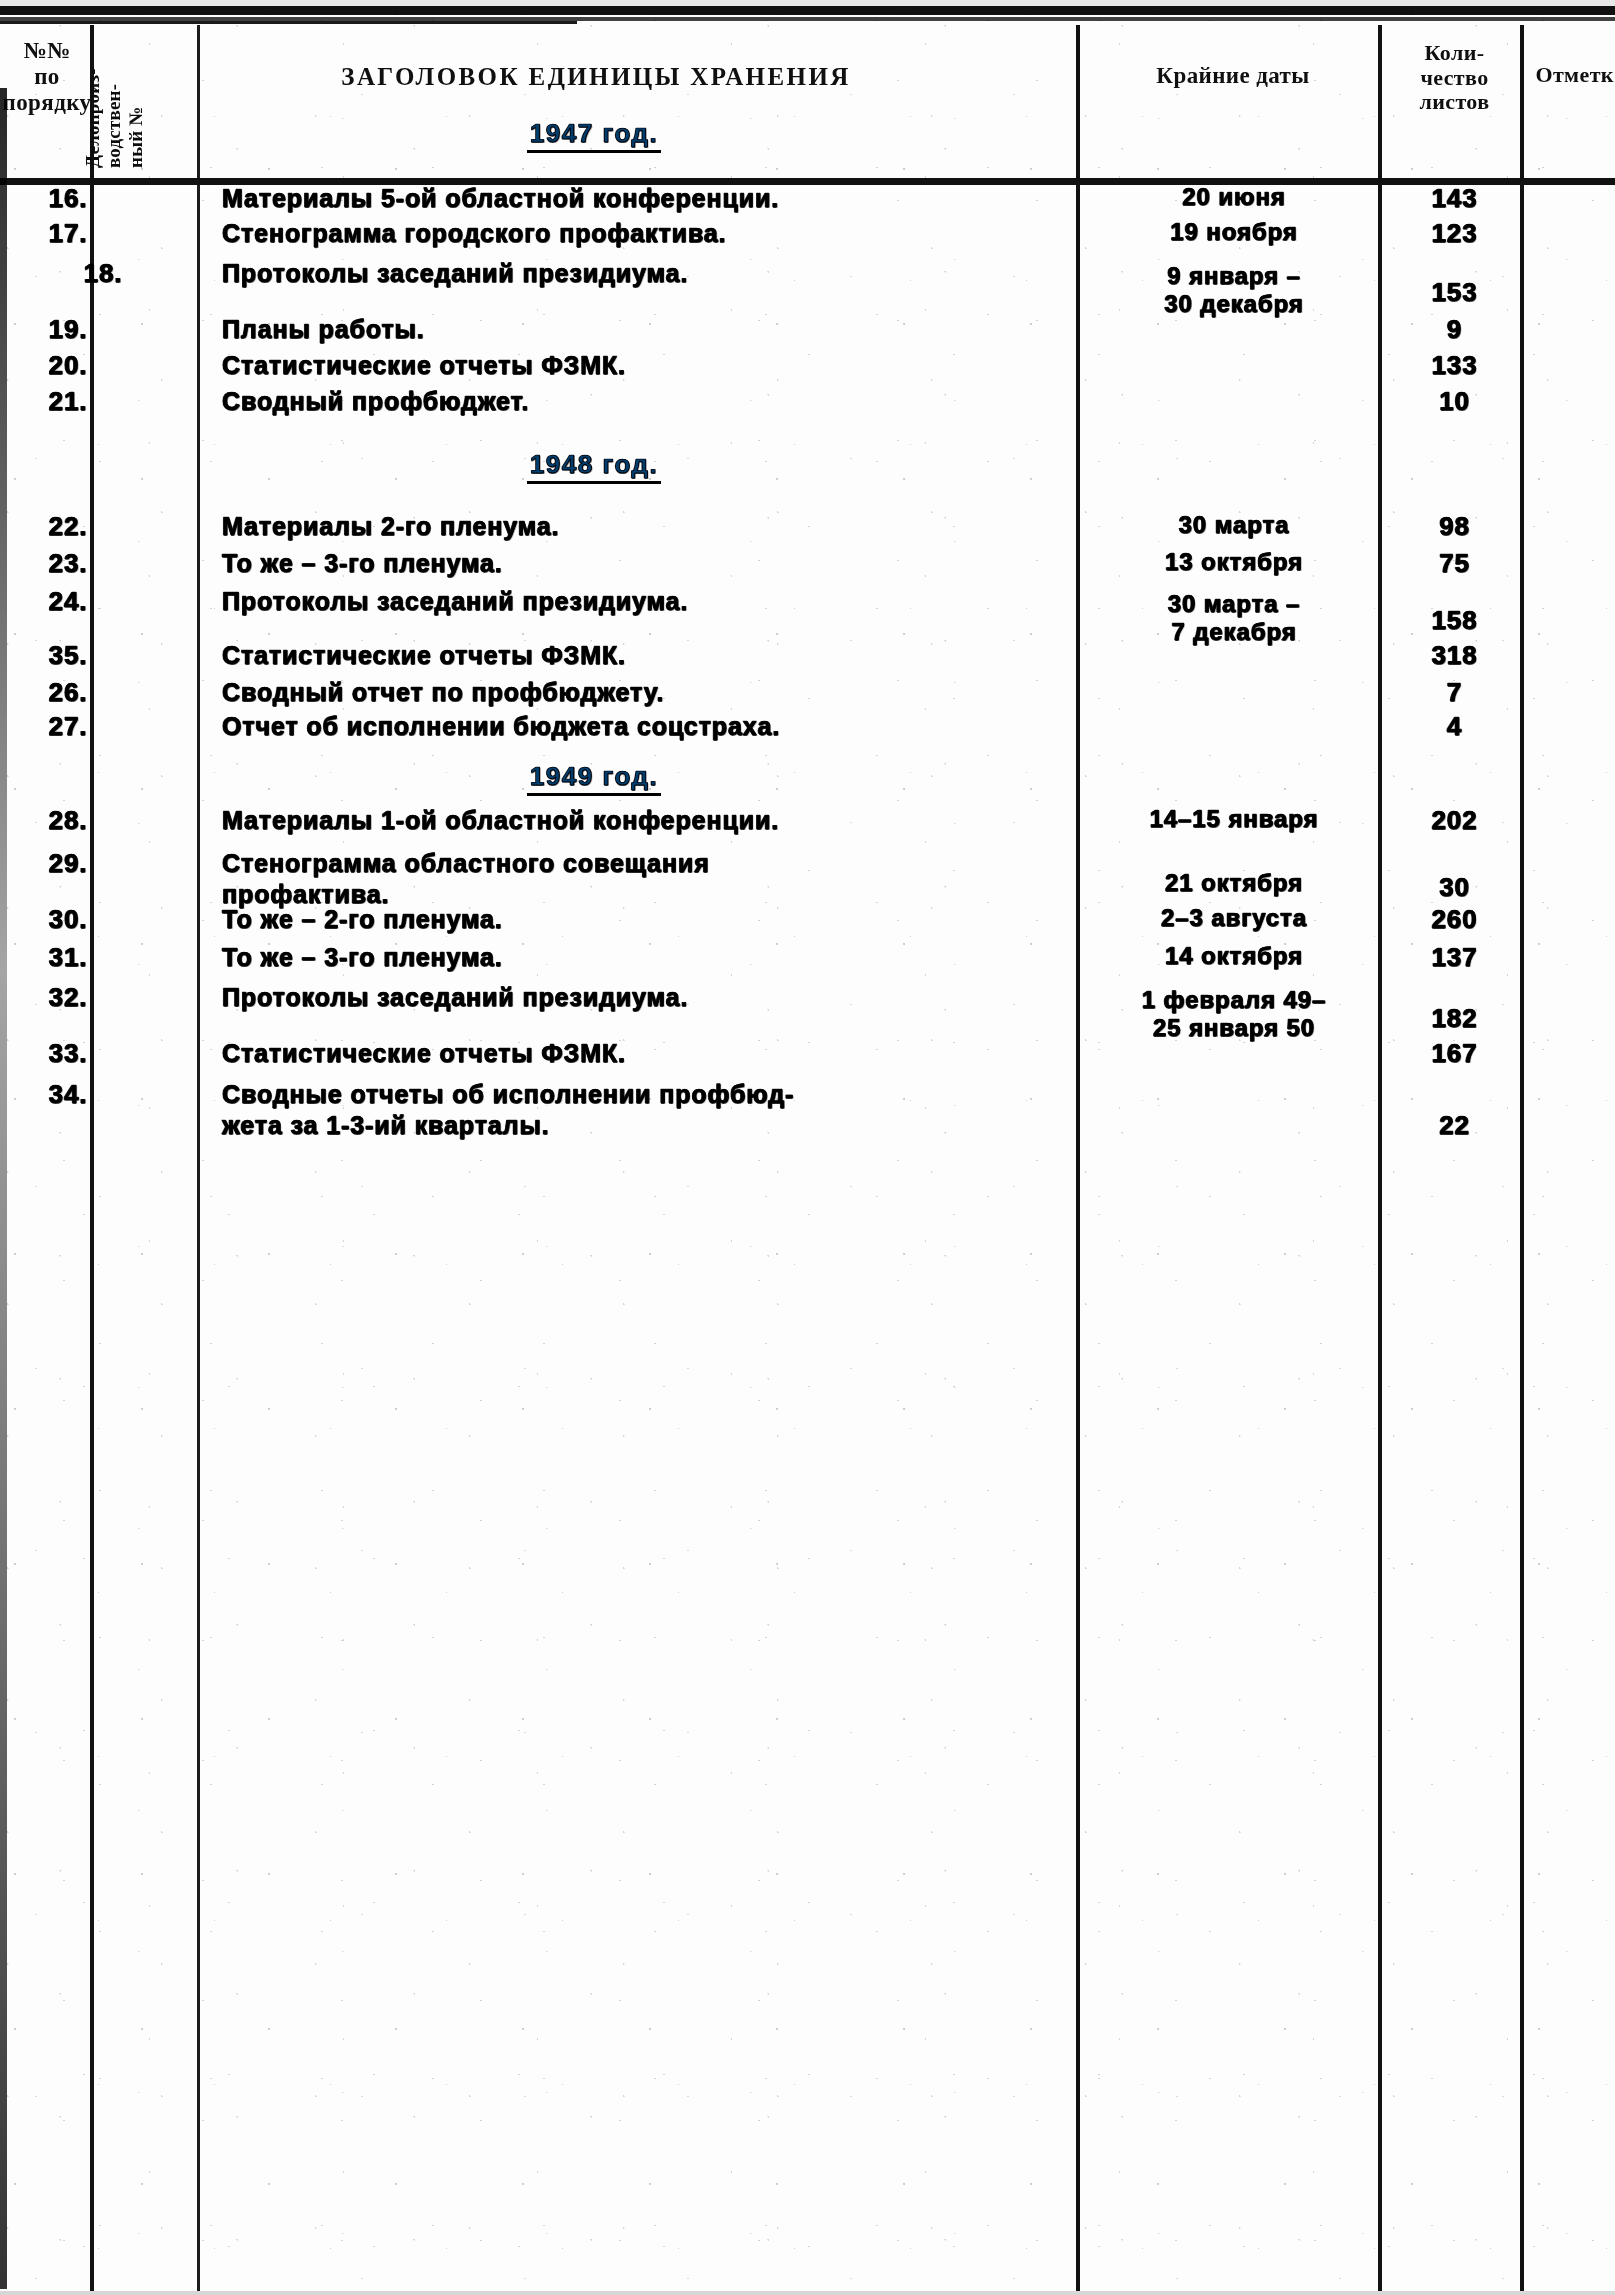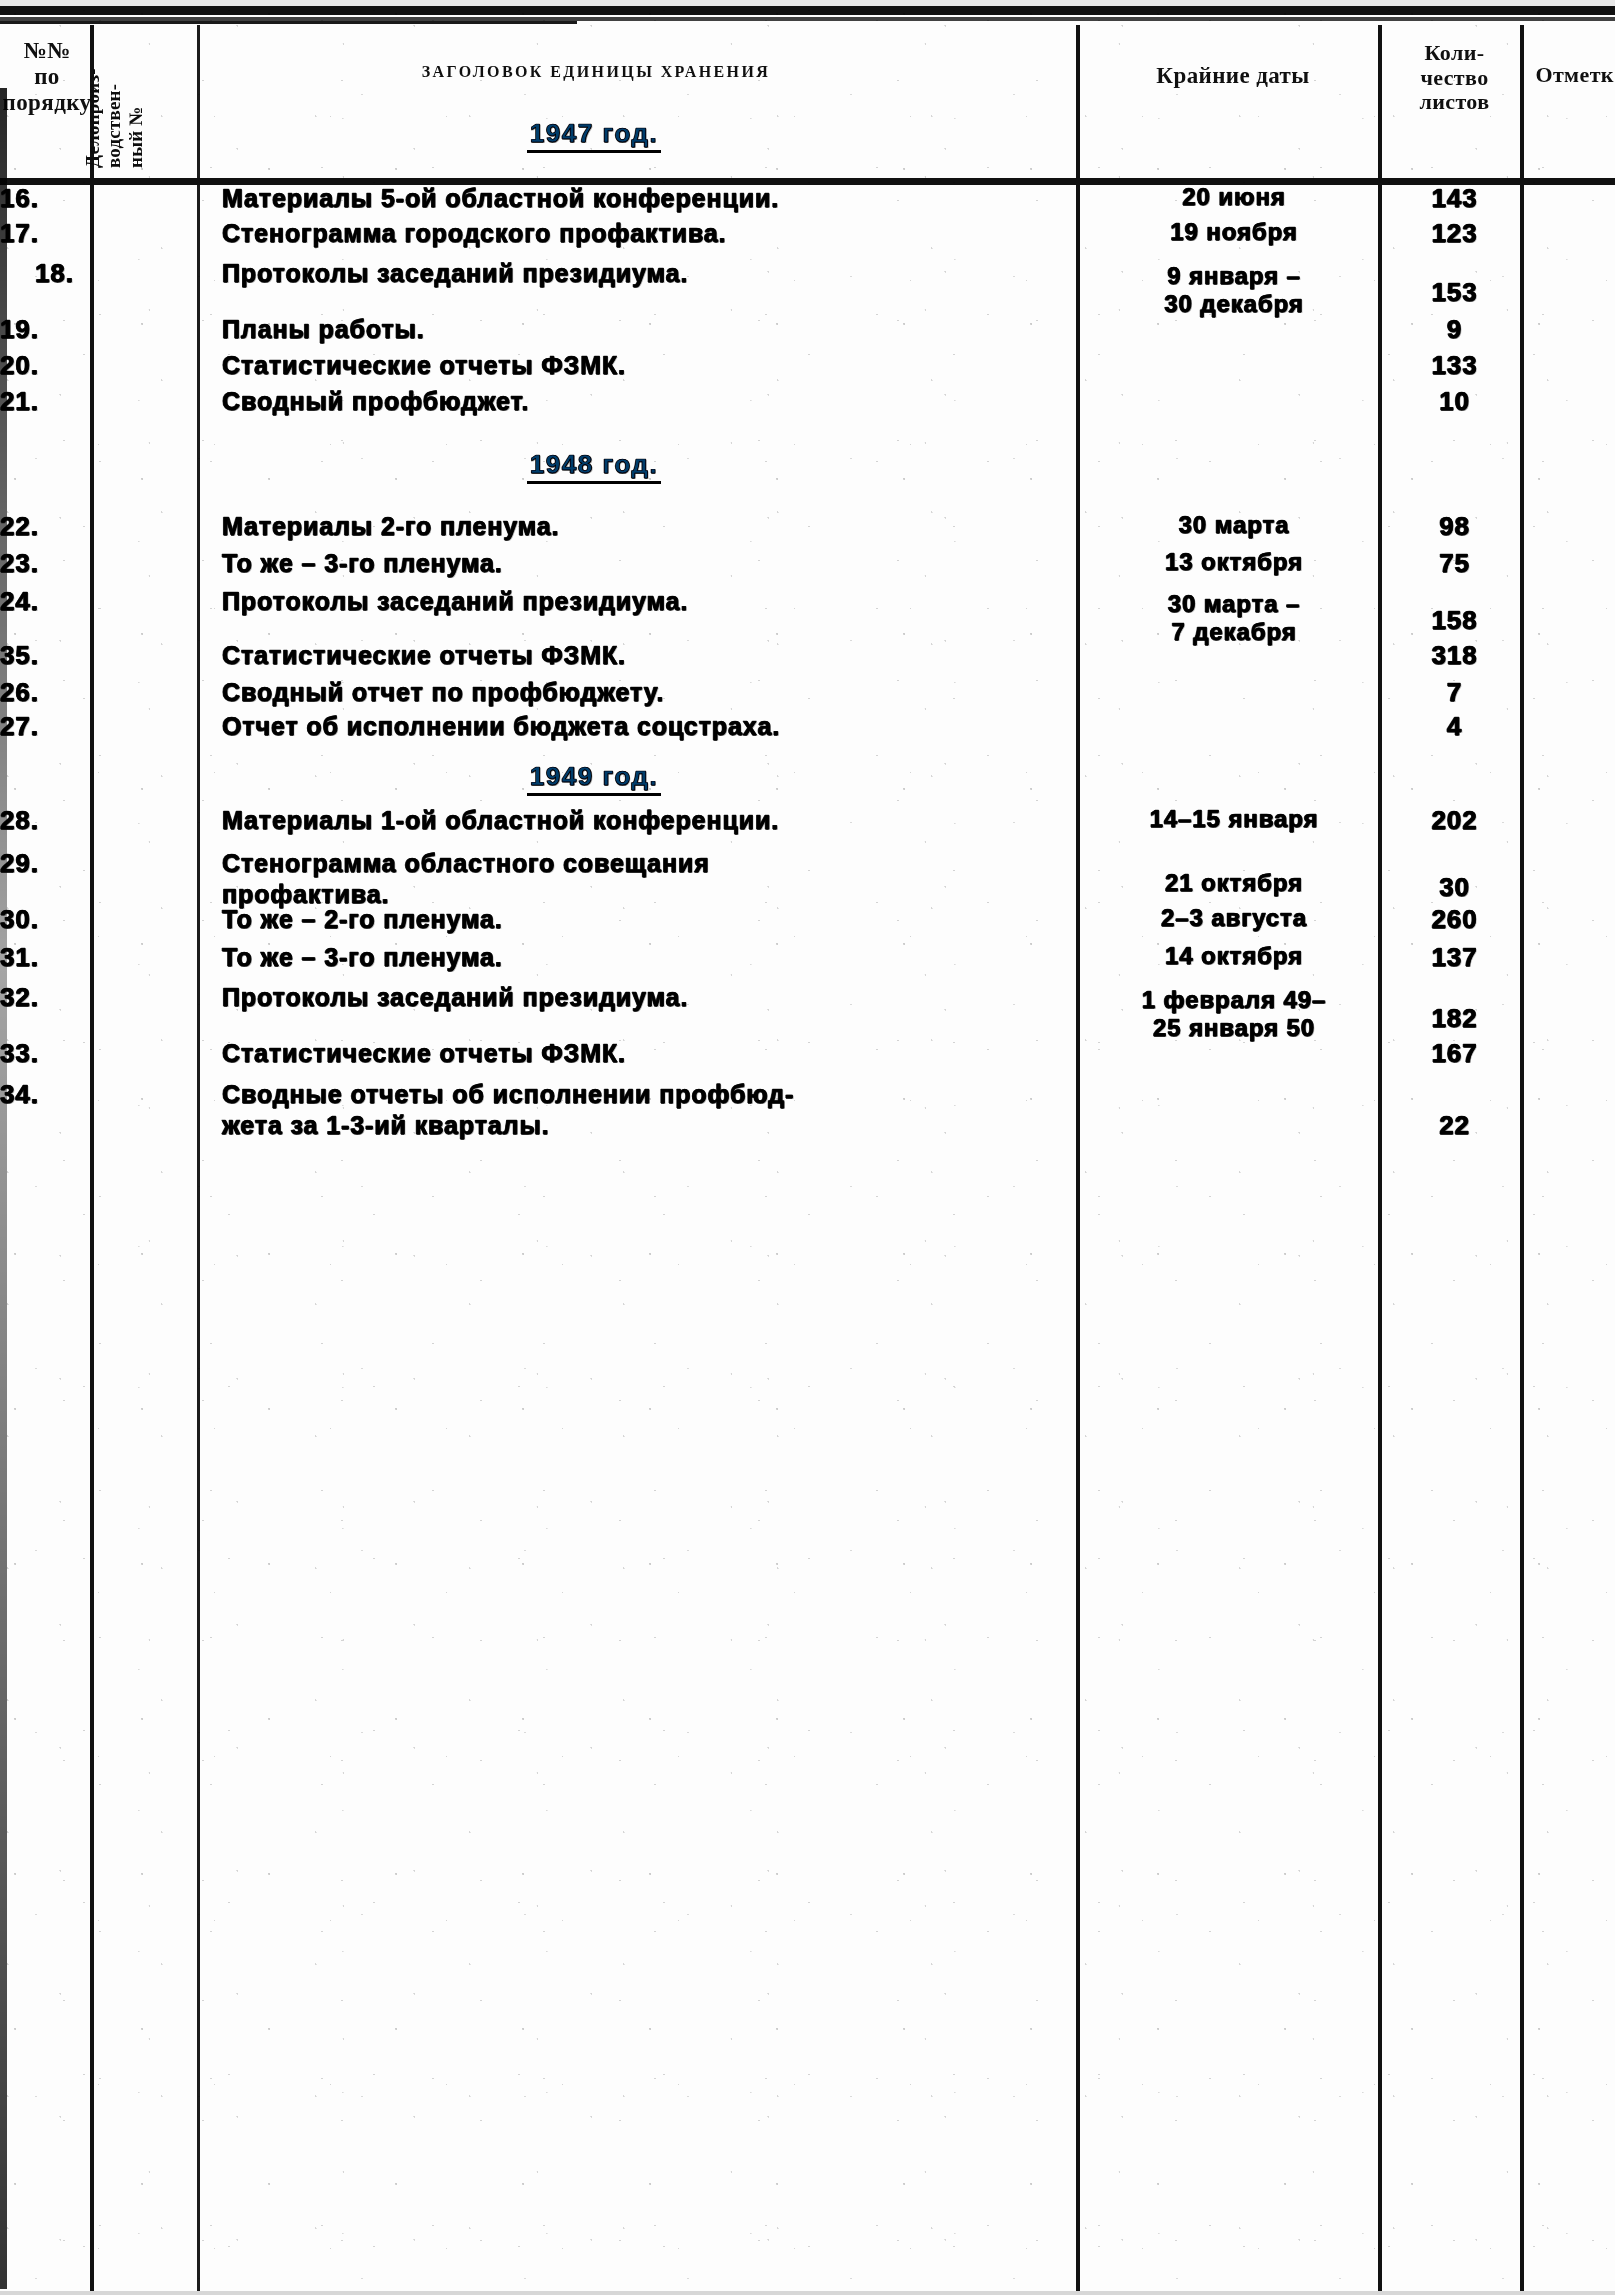--- a/index.html
+++ b/index.html
@@ -122,21 +122,21 @@
     justify-content: flex-start;
     font-size: 19px;
     font-weight: bold;
     white-space: pre-line;
     line-height: 1.14;
     letter-spacing: 0.2px;
   }
 
   .hdr-title {
     left: 110px; top: 38px; width: 972px;
-    font-size: 16px;
+    font-size: 25px;
     letter-spacing: 2.4px;
     text-align: center;
   }
   .hdr-dates {
     left: 1086px; top: 38px; width: 294px;
     font-size: 23px;
   }
   .hdr-count {
     left: 1386px; top: 16px; width: 137px;
     font-size: 22px;
@@ -157,21 +157,22 @@
 
   .cell {
     position: absolute;
     font-family: "Liberation Sans", sans-serif;
     font-weight: bold;
     color: #0a0a0a;
     letter-spacing: 0.9px;
   }
 
   .c-idx {
-    left: 0; width: 114px;
+    left: 11px; width: 114px;
+    text-align: center;
     font-size: 26px;
   }
   .c-title {
     left: 112px; width: 964px;
     padding-left: 110px;
     box-sizing: border-box;
     font-size: 25px;
     line-height: 1.22;
   }
   .c-date {

